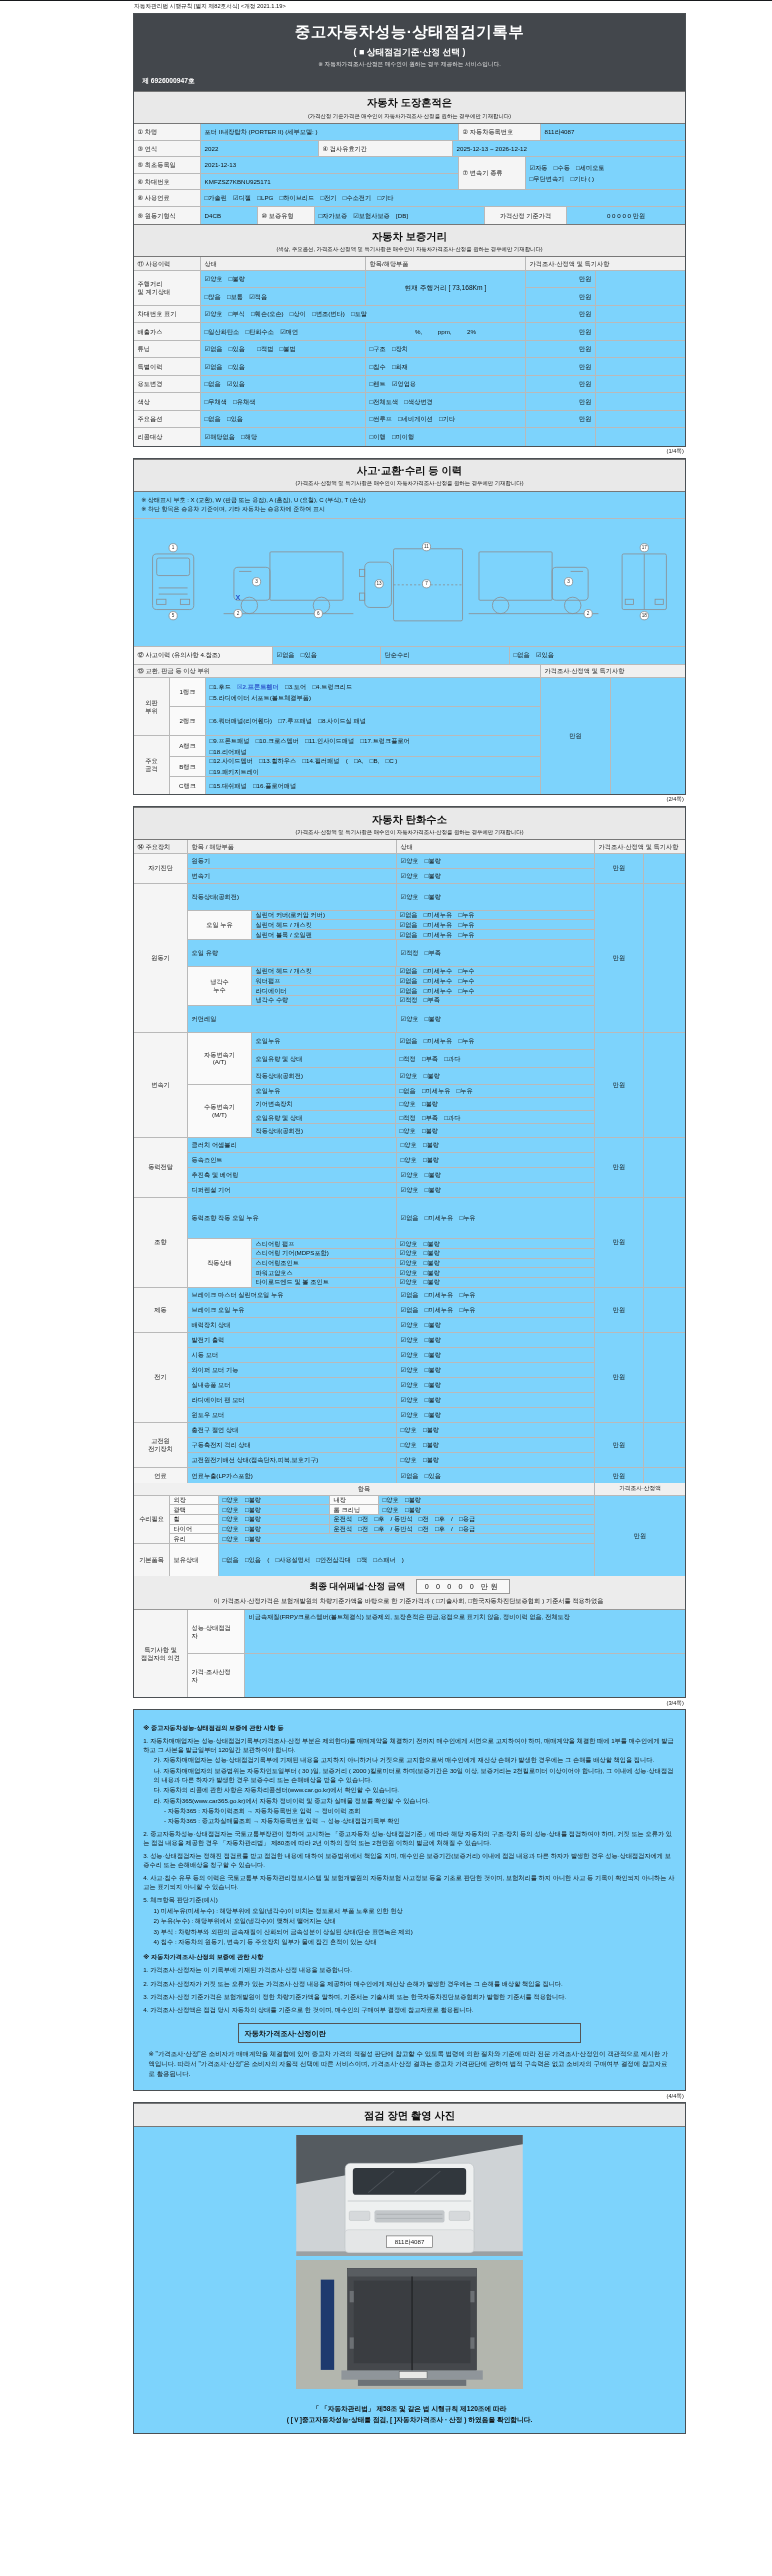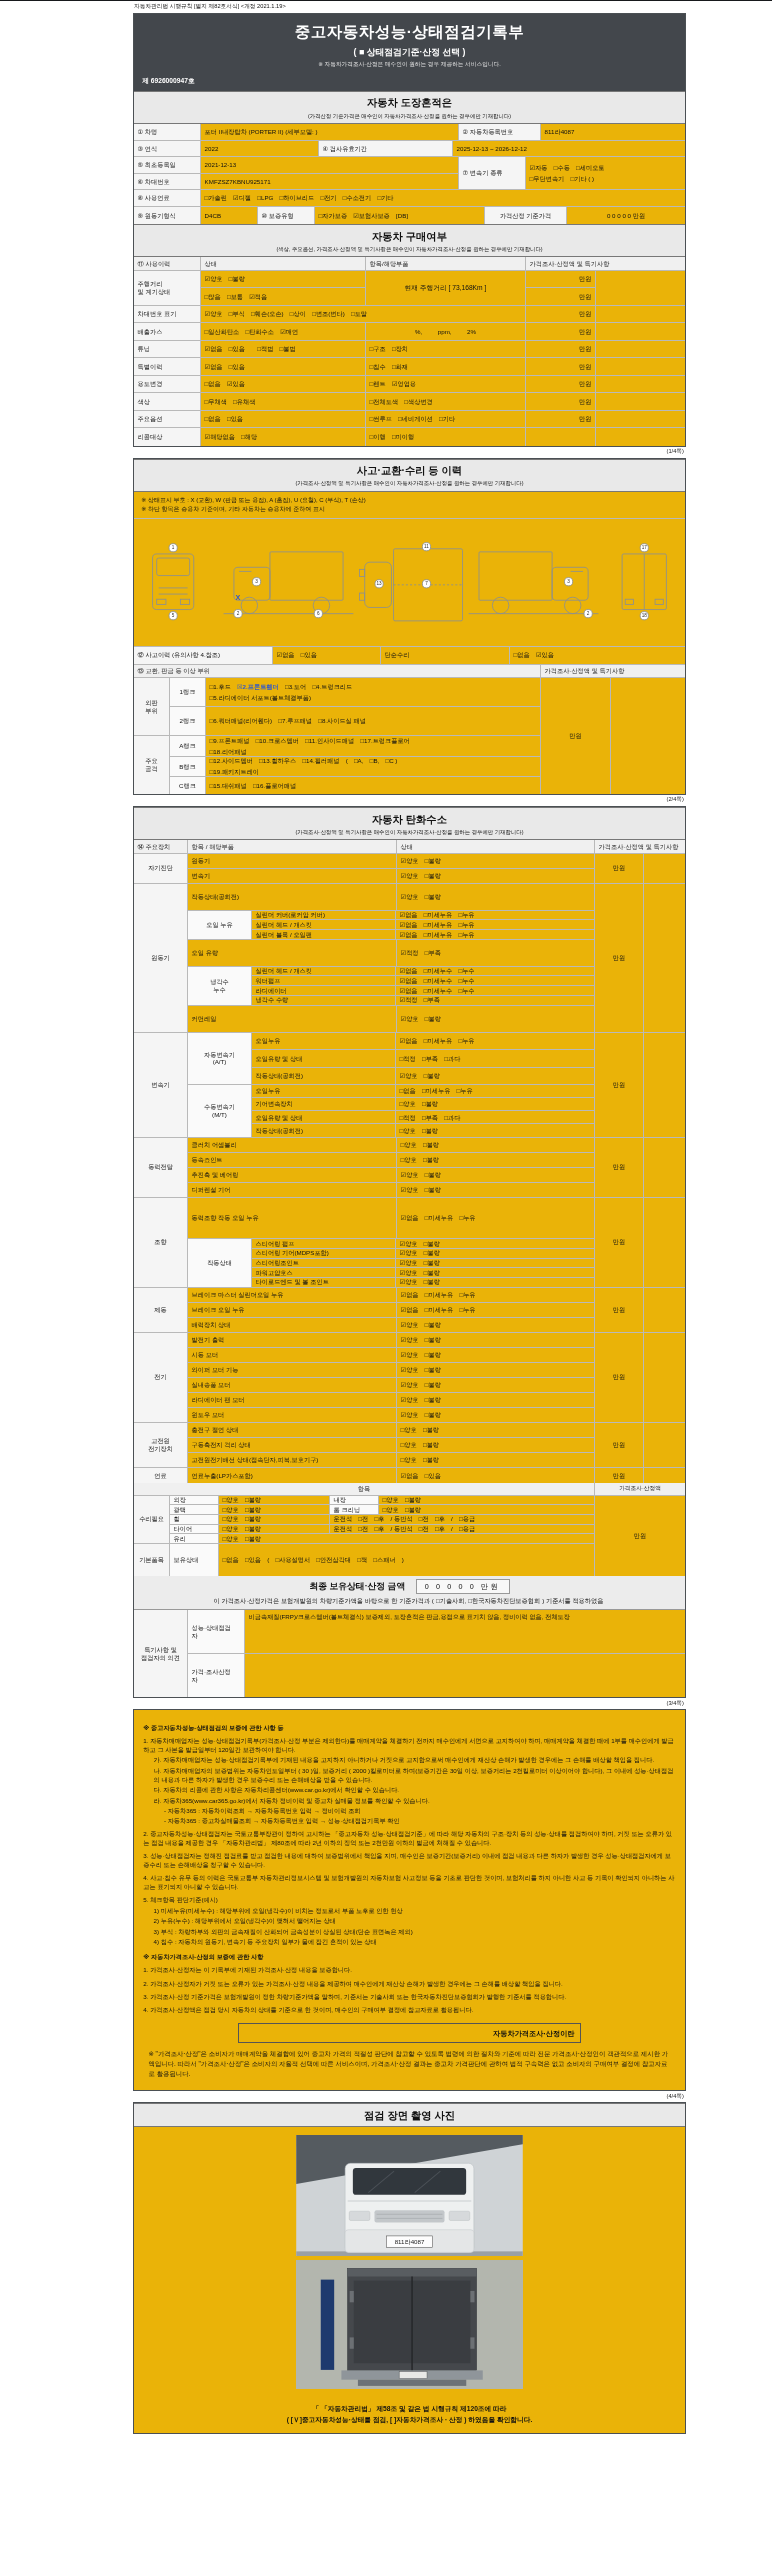--- a/index.html
+++ b/index.html
@@ -1,21 +1,21 @@
 <!DOCTYPE html>
 <html style="font-size:8.2px"><head>
 <meta charset="utf-8">
 <style>
   html,body{margin:0;padding:0}
   body{width:773px;min-height:2576px;background:#ffffff;color:#111;
        font-family:"Liberation Sans","DejaVu Sans",sans-serif;
        border-top:1.5px solid #17191c;box-sizing:border-box}
   .doc{margin-left:133px;width:553px;padding-bottom:10.3px}
   .topnote{font-size:5.7px;padding:1.5px 1px 2.6px;color:#111}
-  .page{border:1.5px solid #4b5054;background:#eab308;box-sizing:border-box}
+  .page{border:1.5px solid #4b5054;background:#7dd3fc;box-sizing:border-box}
   .marker{text-align:right;font-size:5.7px;padding:1.5px 2.1px;color:#222}
 
   
   .dhead{background:#43474c;color:#fff;padding:8.2px 7.2px 3.1px}
   .dhead .t{font-size:15.5px;font-weight:bold;text-align:center;letter-spacing:0.5px}
   .dhead .s{font-size:8.8px;font-weight:bold;text-align:center;margin-top:3.6px}
   .dhead .n{font-size:5.7px;text-align:center;margin-top:2.6px;color:#e8e8e8}
   .dhead .no{font-size:6.7px;font-weight:bold;text-align:left;padding:7.2px 1px 2.1px}
 
   
@@ -60,21 +60,21 @@
           margin-left:8.2px;font-size:7.2px;letter-spacing:2.6px;vertical-align:middle}
   .fband .l2{font-size:6px;margin-top:3.1px;display:flex;justify-content:center}
   .fband .l2 .cb{margin-right:2.1px}
 
   
   .ncontent{padding:6.2px 9.3px 4.1px;font-size:6.2px;line-height:9px}
   .nt-h{font-weight:bold;margin:6.2px 0 2.6px}
   .nt-p{margin:4.1px 0 1.5px}
   .nt-i{margin:1.5px 0 1px 10.3px}
   .nt-ii{margin:1px 0 1px 20.6px}
-  .nbox{border:0.8px solid #555;margin:9.3px auto 6.2px;width:62%;padding:4.6px 5.2px;text-align:right}
+  .nbox{border:0.8px solid #555;margin:9.3px auto 6.2px;width:62%;padding:4.6px 5.2px;text-align:left}
   .nbox .bt{font-weight:bold;font-size:7.2px}
   .nfinal{margin:3.1px 5.2px 7.2px;font-size:6.4px;line-height:9.8px}
 
   
   .pwrap{padding:8.2px 0 9.3px;display:flex;flex-direction:column;align-items:center;gap:3.1px}
 
   
   .sband{background:#e9e9e9;border-top:0.5px solid #777;border-bottom:0.5px solid #777;
          padding:6.2px 13.4px 7.2px}
   .sband .t{font-size:10.3px;font-weight:bold;text-align:center}
@@ -126,21 +126,21 @@
           <div class="tcell lbl" style="width: 67px;">⑨ 원동기형식</div>
           <div class="tcell" style="width: 57px;">D4CB</div>
           <div class="tcell lbl" style="width: 57px;">⑩ 보증유형</div>
           <div class="tcell" style="width: 170px;"><span class="cb">□자가보증</span><span class="cb">☑보험사보증</span><span class="cb">[DB]</span></div>
           <div class="tcell lbl c" style="width: 82px;">가격산정 기준가격</div>
           <div class="tcell c" style="flex: 1 1 0px;">0 0 0 0 0 만원</div>
         </div>
       </div>
 
     <div class="shead">
-      <div class="t">자동차 구매여부</div>
+      <div class="t">자동차 보증거리</div>
       <div class="s">(색상, 주요옵션, 가격조사·산정액 및 특기사항은 매수인이 자동차가격조사·산정을 원하는 경우에만 기재합니다)</div>
     </div>
     <div class="tbl">
         <div class="trow" style="height: 13.4px;">
           <div class="tcell hdr" style="width: 67px;">⑪ 사용이력</div>
           <div class="tcell hdr" style="width: 165px;">상태</div>
           <div class="tcell hdr" style="width: 160px;">항목/해당부품</div>
           <div class="tcell hdr" style="flex: 1 1 0px;">가격조사·산정액 및 특기사항</div>
         </div>
         <div class="trow" style="height: 35px;">
@@ -379,21 +379,21 @@
           <div class="tcell hdr c" style="width: 461px;">항목</div>
           <div class="tcell hdr sm c" style="flex: 1 1 0px;">가격조사·산정액</div>
         </div>
         <div class="trow" style="height: 80px;">
           <div class="tcell stk" style="width: 461px;"><div class="trow" style="height: 67px;"><div class="tcell lbl c" style="width: 36px;">수리필요</div><div class="tcell stk" style="flex: 1 1 0px;"><div class="trow" style="height: 13.4px;"><div class="tcell lbl3" style="width: 49px;">외장</div><div class="tcell" style="width: 111px;"><span class="cb">□양호</span><span class="cb">□불량</span></div><div class="tcell lbl3" style="width: 49px;">내장</div><div class="tcell" style="flex: 1 1 0px;"><span class="cb">□양호</span><span class="cb">□불량</span></div></div><div class="trow" style="height: 13.4px;"><div class="tcell lbl3" style="width: 49px;">광택</div><div class="tcell" style="width: 111px;"><span class="cb">□양호</span><span class="cb">□불량</span></div><div class="tcell lbl3" style="width: 49px;">룸 크리닝</div><div class="tcell" style="flex: 1 1 0px;"><span class="cb">□양호</span><span class="cb">□불량</span></div></div><div class="trow" style="height: 13.4px;"><div class="tcell lbl3" style="width: 49px;">휠</div><div class="tcell" style="width: 111px;"><span class="cb">□양호</span><span class="cb">□불량</span></div><div class="tcell" style="flex: 1 1 0px;"><span class="cb">운전석</span><span class="cb">□전</span><span class="cb">□후</span><span class="cb">/ 동반석</span><span class="cb">□전</span><span class="cb">□후</span><span class="cb">/</span><span class="cb">□응급</span></div></div><div class="trow" style="height: 13.4px;"><div class="tcell lbl3" style="width: 49px;">타이어</div><div class="tcell" style="width: 111px;"><span class="cb">□양호</span><span class="cb">□불량</span></div><div class="tcell" style="flex: 1 1 0px;"><span class="cb">운전석</span><span class="cb">□전</span><span class="cb">□후</span><span class="cb">/ 동반석</span><span class="cb">□전</span><span class="cb">□후</span><span class="cb">/</span><span class="cb">□응급</span></div></div><div class="trow" style="height: 13.4px;"><div class="tcell lbl3" style="width: 49px;">유리</div><div class="tcell" style="flex: 1 1 0px;"><span class="cb">□양호</span><span class="cb">□불량</span></div></div></div></div><div class="trow" style="height: 13.4px;"><div class="tcell lbl c" style="width: 36px;">기본품목</div><div class="tcell lbl3" style="width: 49px;">보유상태</div><div class="tcell" style="flex: 1 1 0px;"><span class="cb">□없음</span><span class="cb">□있음</span><span class="cb">  (</span><span class="cb">□사용설명서</span><span class="cb">□안전삼각대</span><span class="cb">□잭</span><span class="cb">□스패너</span><span class="cb">)</span></div></div></div>
           <div class="tcell c" style="flex: 1 1 0px;">만원</div>
         </div>
       </div>
 
     <div class="fband">
-      <span class="l1">최종 보유상태·산정 금액</span>
+      <span class="l1">최종 대쉬패널·산정 금액</span>
       <span class="amount">0 0 0 0 0 만원</span>
       <div class="l2">
           <span class="cb">이 가격조사·산정가격은 보험개발원의 차량기준가액을 바탕으로 한 기준가격과 ( </span>
           <span class="cb">□기술사회,</span>
           <span class="cb">□한국자동차진단보증협회</span>
           <span class="cb"> ) 기준서를 적용하였음</span>
         </div>
     </div>
     <div class="tbl">
         <div class="trow" style="height: 87px;">

